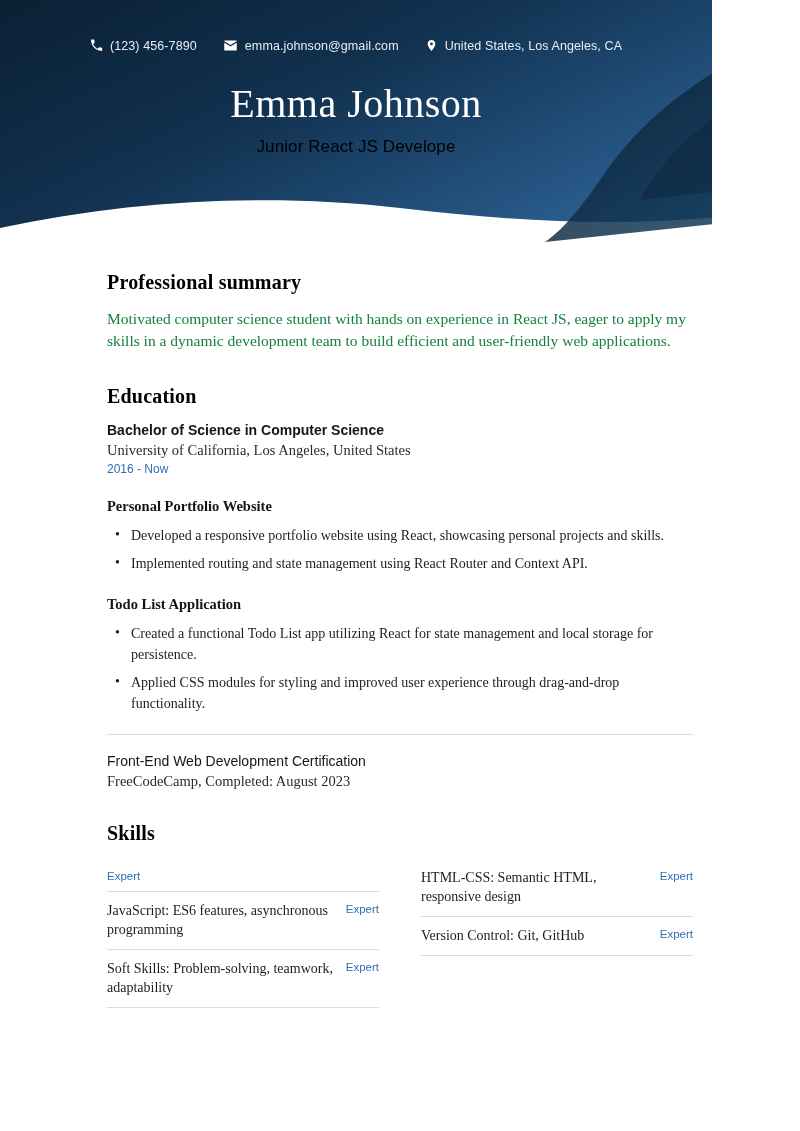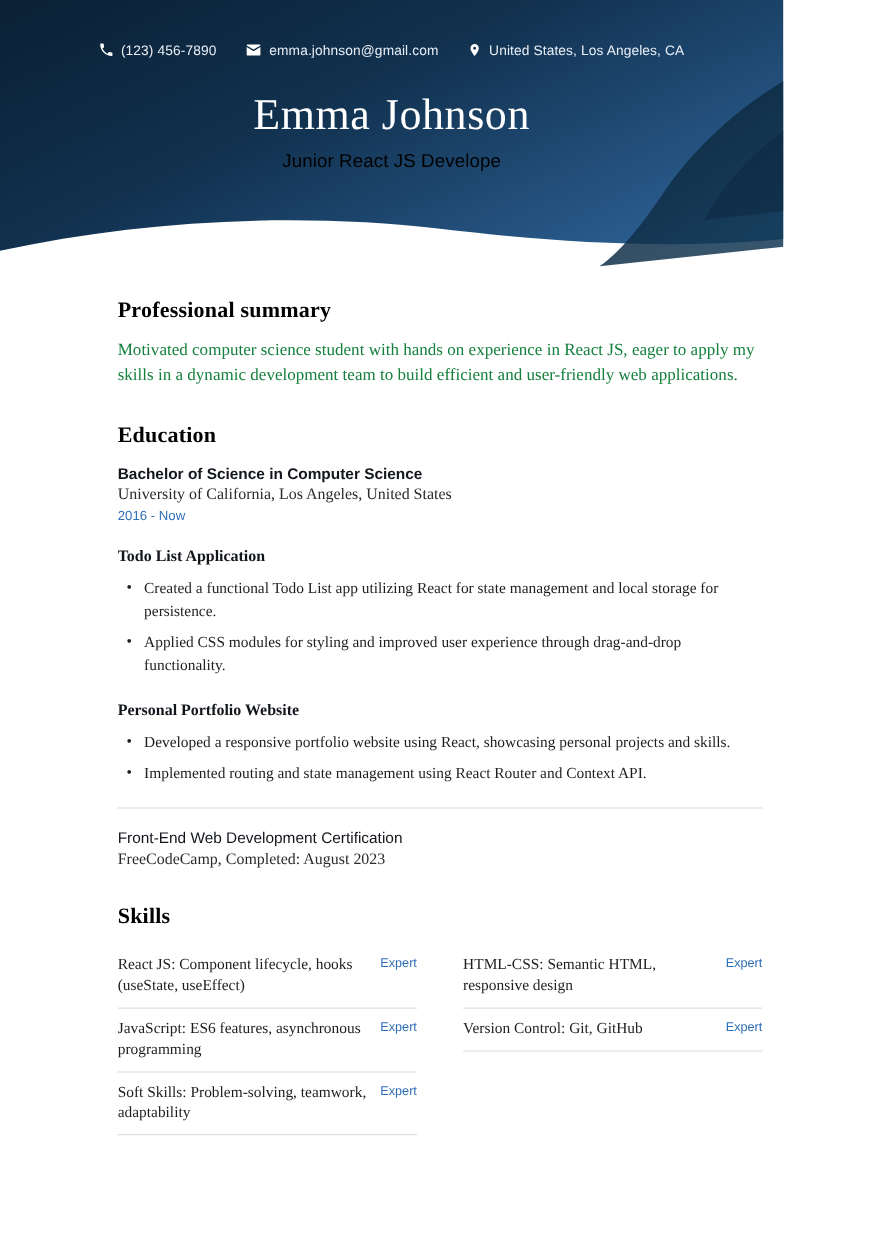--- a/index.html
+++ b/index.html
@@ -257,51 +257,50 @@
   <div class="section-gap"></div>
 
   <section>
     <h2 class="section-title">Education</h2>
 
     <p class="edu-degree">Bachelor of Science in Computer Science</p>
     <p class="edu-school">University of California, Los Angeles, United States</p>
     <p class="edu-dates">2016 - Now</p>
 
     <div>
+      <p class="proj-title">Personal Portfolio Website</p>
+      <ul class="bullets">
+        <li>Developed a responsive portfolio website using React, showcasing personal projects and skills.</li>
+        <li>Implemented routing and state management using React Router and Context API.</li>
+      </ul>
+    </div>
+
+    <div>
       <p class="proj-title">Todo List Application</p>
       <ul class="bullets">
         <li>Created a functional Todo List app utilizing React for state management and local storage for persistence.</li>
         <li>Applied CSS modules for styling and improved user experience through drag-and-drop functionality.</li>
       </ul>
     </div>
 
-    <div>
-      <p class="proj-title">Personal Portfolio Website</p>
-      <ul class="bullets">
-        <li>Developed a responsive portfolio website using React, showcasing personal projects and skills.</li>
-        <li>Implemented routing and state management using React Router and Context API.</li>
-      </ul>
-    </div>
-
     <hr class="divider">
 
     <p class="cert-title">Front-End Web Development Certification</p>
     <p class="cert-sub">FreeCodeCamp, Completed: August 2023</p>
   </section>
 
   <div class="section-gap"></div>
 
   <section>
     <h2 class="section-title">Skills</h2>
 
     <div class="skills-grid">
 
       <div class="skills-col">
         <div class="skill-row">
-          <span class="skill-name">React JS: Component lifecycle, hooks (useState, useEffect)</span>
           <span class="skill-level">Expert</span>
         </div>
         <div class="skill-row">
           <span class="skill-name">JavaScript: ES6 features, asynchronous programming</span>
           <span class="skill-level">Expert</span>
         </div>
         <div class="skill-row">
           <span class="skill-name">Soft Skills: Problem-solving, teamwork, adaptability</span>
           <span class="skill-level">Expert</span>
         </div>

